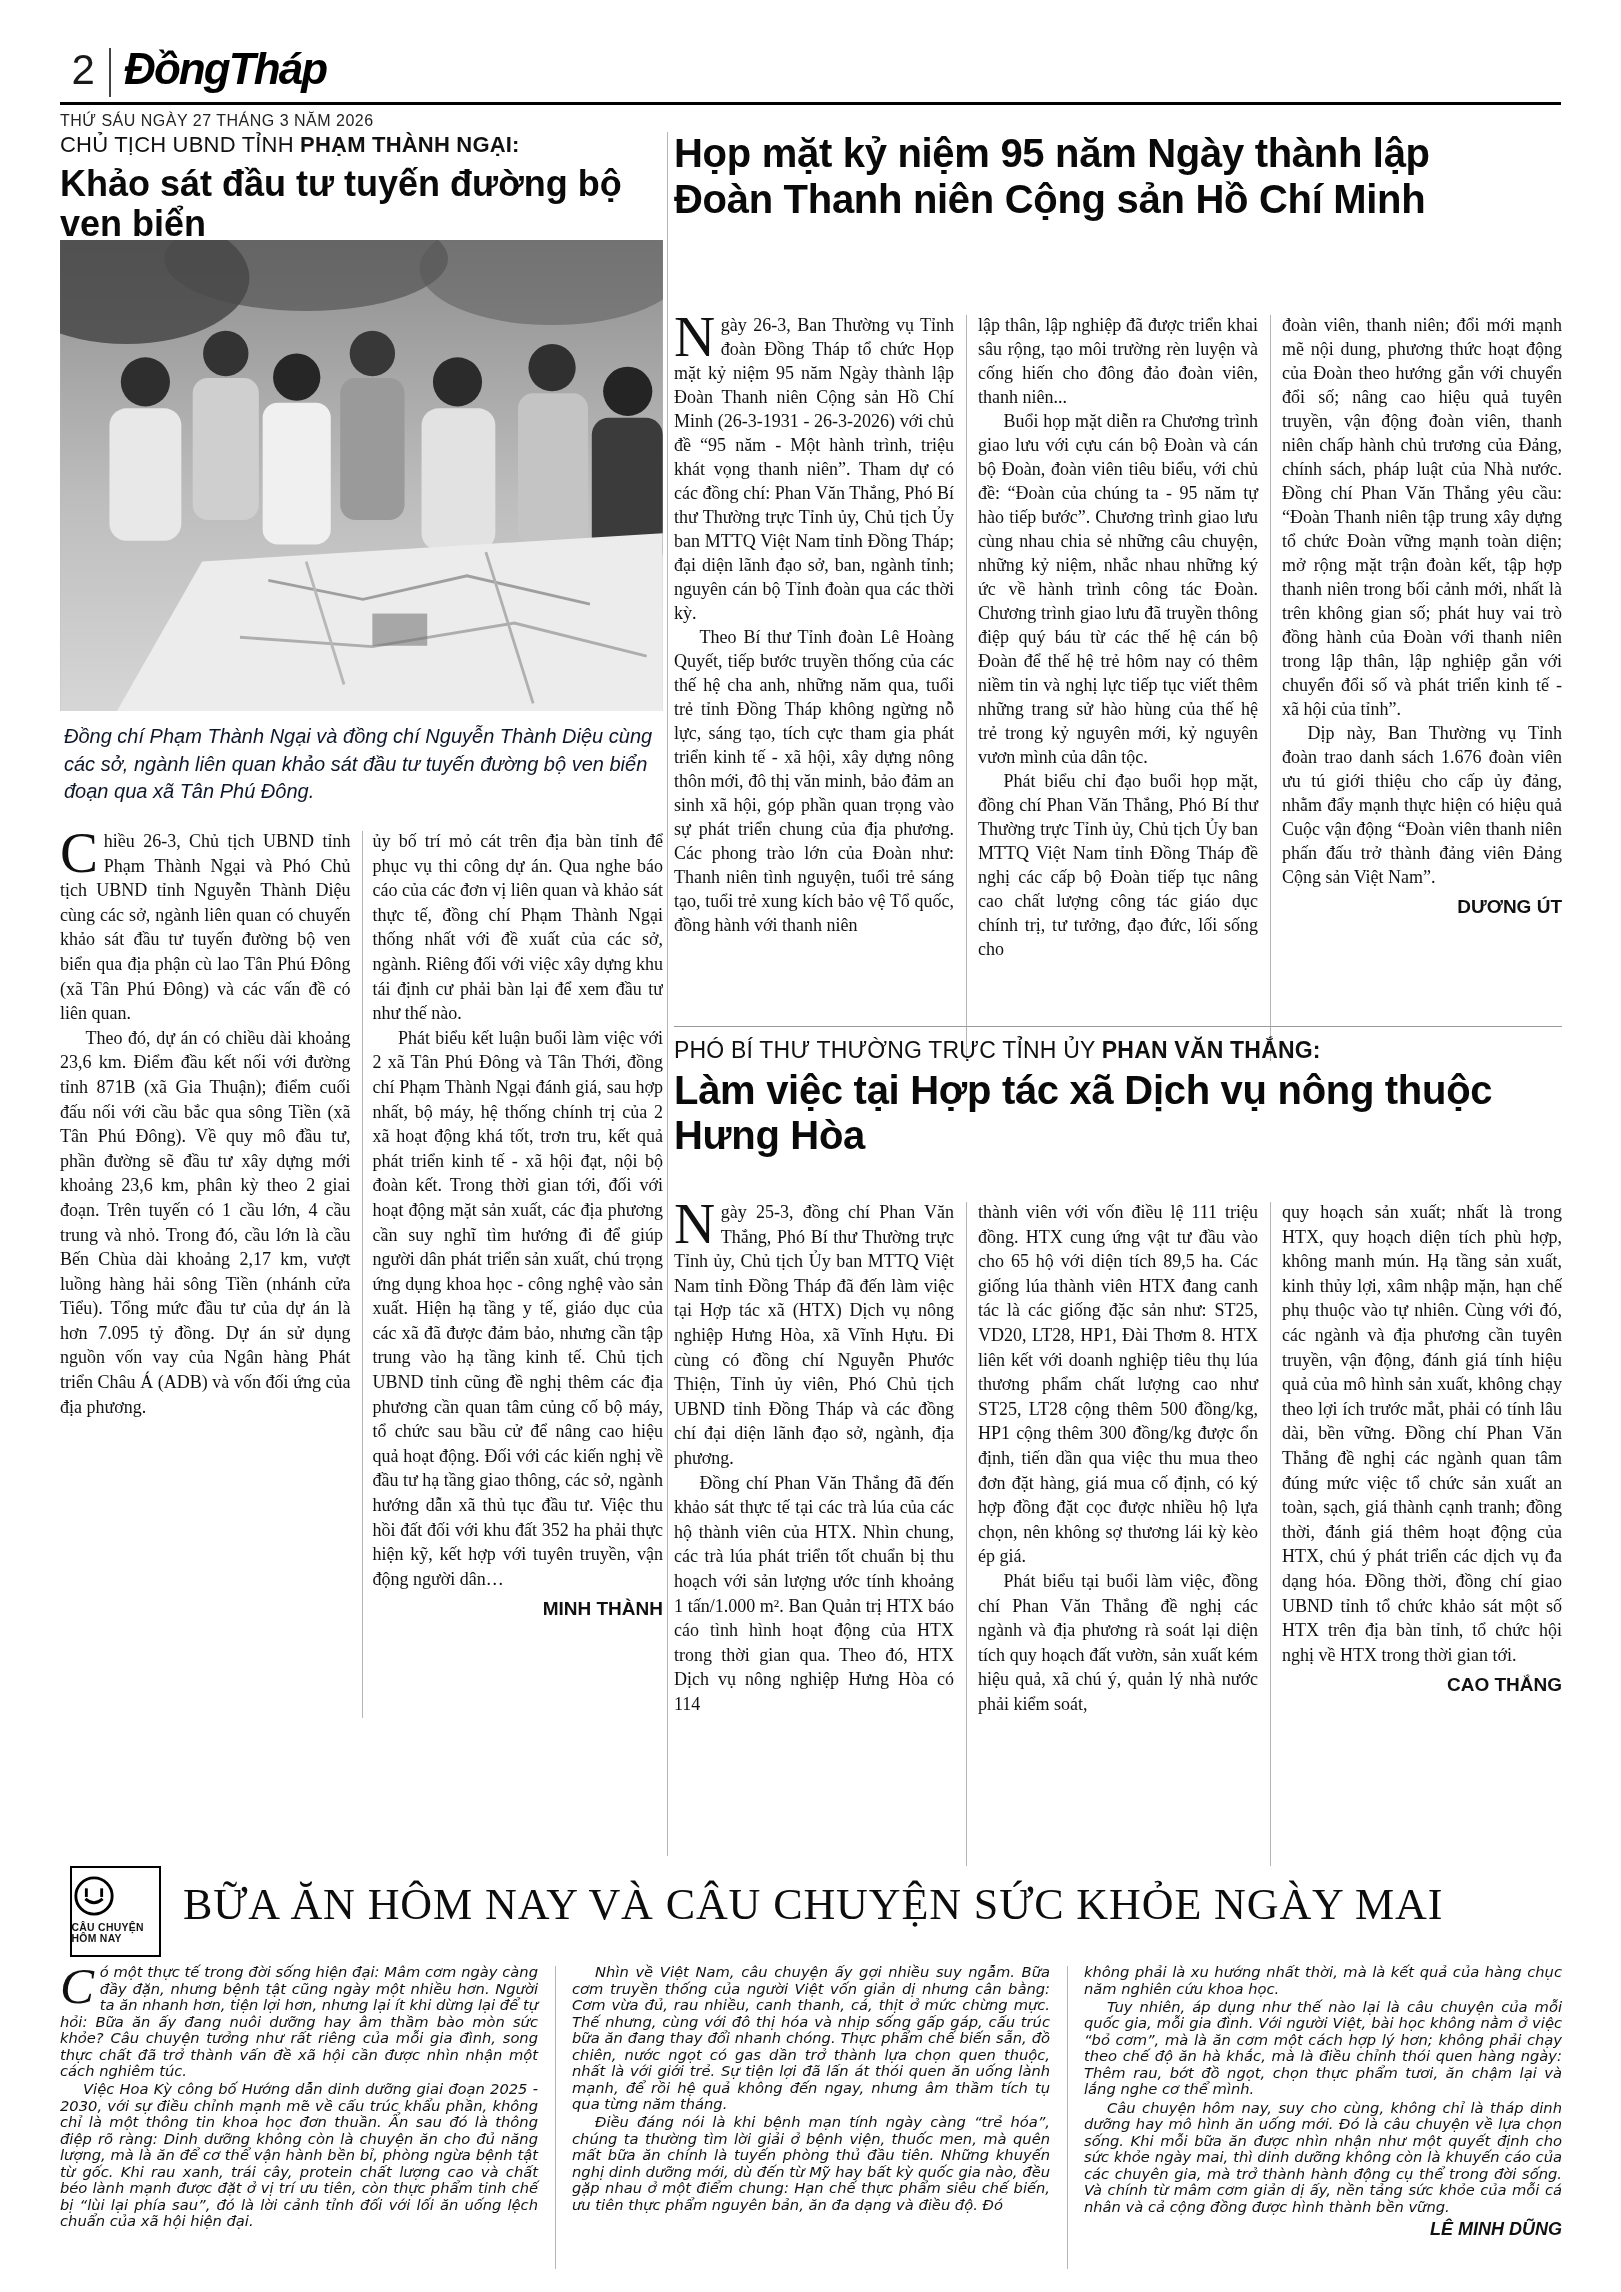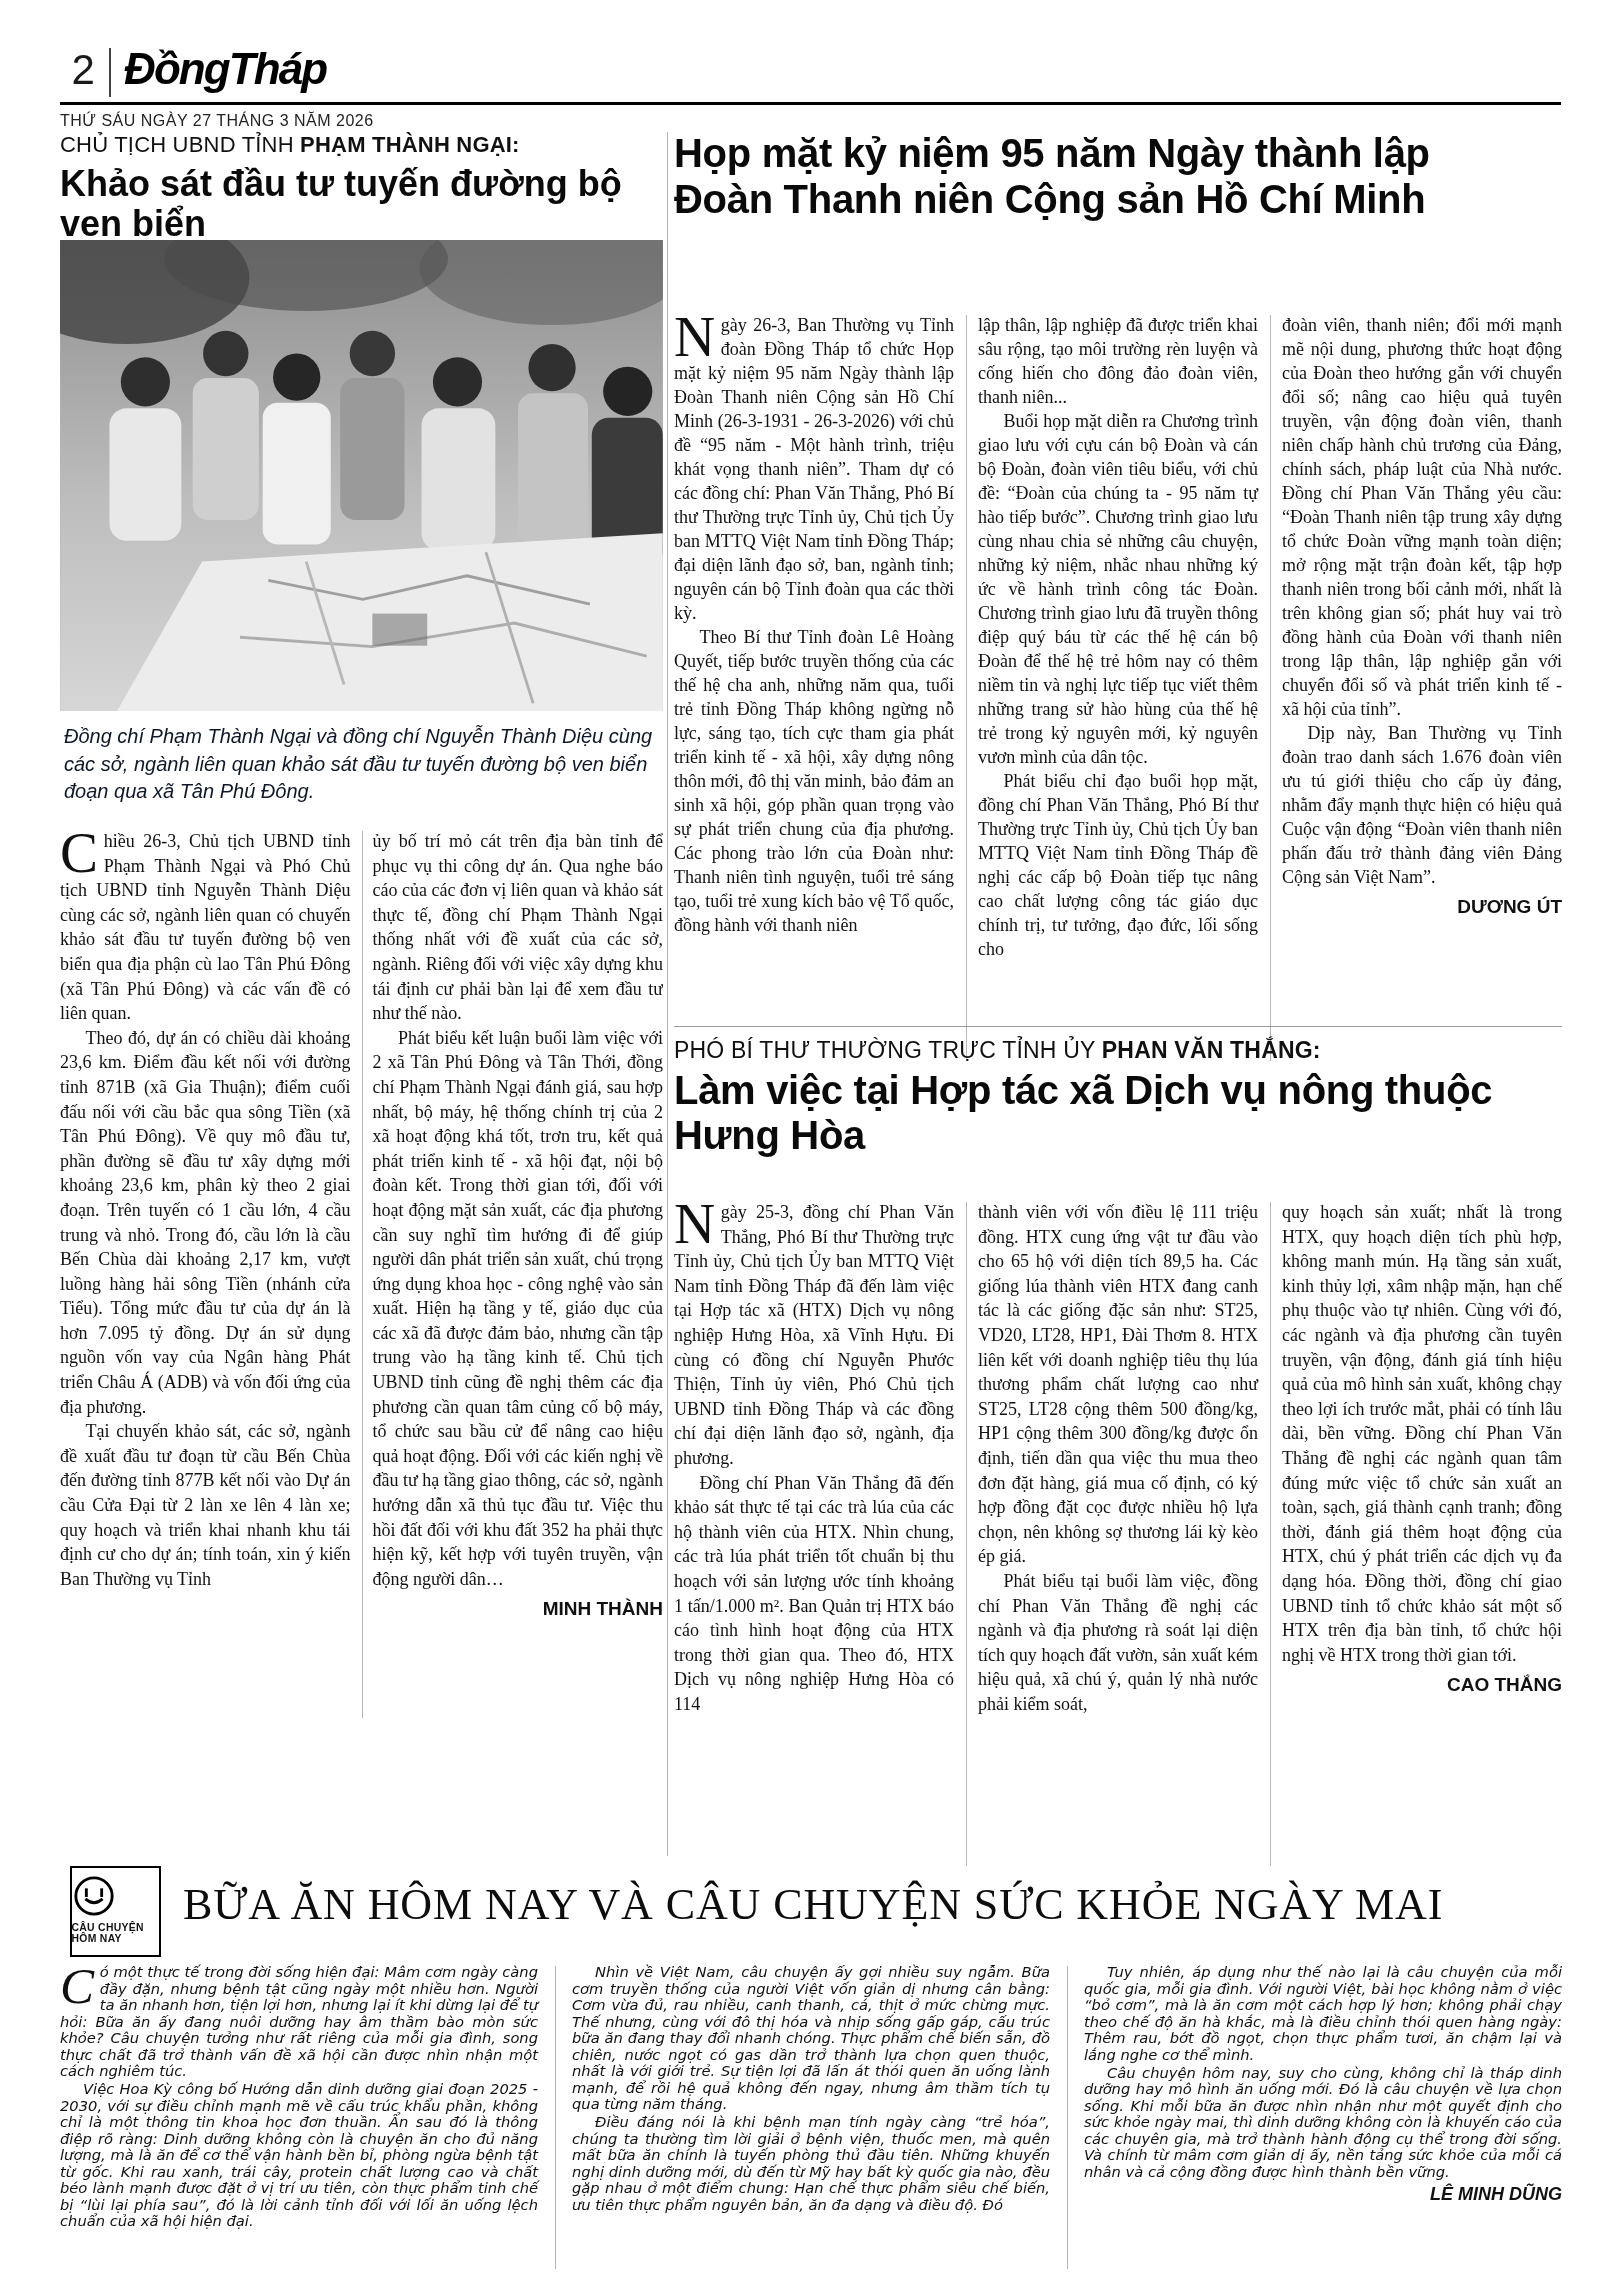--- a/index.html
+++ b/index.html
@@ -133,21 +133,20 @@
         <rect x="330" y="395" width="58" height="34" fill="#6f6f6f" opacity=".55"></rect>
       </svg>
     </div>
 
     <div class="caption">Đồng chí Phạm Thành Ngại và đồng chí Nguyễn Thành Diệu cùng các sở, ngành liên quan khảo sát đầu tư tuyến đường bộ ven biển đoạn qua xã Tân Phú Đông.</div>
 
     <div class="body-cols">
       <div class="col">
         <p class="lead"><span class="drop">C</span><span>hiều 26-3, Chủ tịch UBND tỉnh Phạm Thành Ngại và Phó Chủ tịch UBND tỉnh Nguyễn Thành Diệu cùng các sở, ngành liên quan có chuyến khảo sát đầu tư tuyến đường bộ ven biển qua địa phận cù lao Tân Phú Đông (xã Tân Phú Đông) và các vấn đề có liên quan.</span></p>
         <p>Theo đó, dự án có chiều dài khoảng 23,6 km. Điểm đầu kết nối với đường tỉnh 871B (xã Gia Thuận); điểm cuối đấu nối với cầu bắc qua sông Tiền (xã Tân Phú Đông). Về quy mô đầu tư, phần đường sẽ đầu tư xây dựng mới khoảng 23,6 km, phân kỳ theo 2 giai đoạn. Trên tuyến có 1 cầu lớn, 4 cầu trung và nhỏ. Trong đó, cầu lớn là cầu Bến Chùa dài khoảng 2,17 km, vượt luồng hàng hải sông Tiền (nhánh cửa Tiểu). Tổng mức đầu tư của dự án là hơn 7.095 tỷ đồng. Dự án sử dụng nguồn vốn vay của Ngân hàng Phát triển Châu Á (ADB) và vốn đối ứng của địa phương.</p>
-        <p>Tại chuyến khảo sát, các sở, ngành đề xuất đầu tư đoạn từ cầu Bến Chùa đến đường tỉnh 877B kết nối vào Dự án cầu Cửa Đại từ 2 làn xe lên 4 làn xe; quy hoạch và triển khai nhanh khu tái định cư cho dự án; tính toán, xin ý kiến Ban Thường vụ Tỉnh</p>
       </div>
       <div class="vsep"></div>
       <div class="col">
         <p class="cont">ủy bố trí mỏ cát trên địa bàn tỉnh để phục vụ thi công dự án. Qua nghe báo cáo của các đơn vị liên quan và khảo sát thực tế, đồng chí Phạm Thành Ngại thống nhất với đề xuất của các sở, ngành. Riêng đối với việc xây dựng khu tái định cư phải bàn lại để xem đầu tư như thế nào.</p>
         <p>Phát biểu kết luận buổi làm việc với 2 xã Tân Phú Đông và Tân Thới, đồng chí Phạm Thành Ngại đánh giá, sau hợp nhất, bộ máy, hệ thống chính trị của 2 xã hoạt động khá tốt, trơn tru, kết quả phát triển kinh tế - xã hội đạt, nội bộ đoàn kết. Trong thời gian tới, đối với hoạt động mặt sản xuất, các địa phương cần suy nghĩ tìm hướng đi để giúp người dân phát triển sản xuất, chú trọng ứng dụng khoa học - công nghệ vào sản xuất. Hiện hạ tầng y tế, giáo dục của các xã đã được đảm bảo, nhưng cần tập trung vào hạ tầng kinh tế. Chủ tịch UBND tỉnh cũng đề nghị thêm các địa phương cần quan tâm củng cố bộ máy, tổ chức sau bầu cử để nâng cao hiệu quả hoạt động. Đối với các kiến nghị về đầu tư hạ tầng giao thông, các sở, ngành hướng dẫn xã thủ tục đầu tư. Việc thu hồi đất đối với khu đất 352 ha phải thực hiện kỹ, kết hợp với tuyên truyền, vận động người dân…</p>
         <div class="byline">MINH THÀNH</div>
       </div>
     </div>
   </section>
 
@@ -216,20 +215,21 @@
         <p class="lead"><span class="drop">C</span><span>ó một thực tế trong đời sống hiện đại: Mâm cơm ngày càng đầy đặn, nhưng bệnh tật cũng ngày một nhiều hơn. Người ta ăn nhanh hơn, tiện lợi hơn, nhưng lại ít khi dừng lại để tự hỏi: Bữa ăn ấy đang nuôi dưỡng hay âm thầm bào mòn sức khỏe? Câu chuyện tưởng như rất riêng của mỗi gia đình, song thực chất đã trở thành vấn đề xã hội cần được nhìn nhận một cách nghiêm túc.</span></p>
         <p>Việc Hoa Kỳ công bố Hướng dẫn dinh dưỡng giai đoạn 2025 - 2030, với sự điều chỉnh mạnh mẽ về cấu trúc khẩu phần, không chỉ là một thông tin khoa học đơn thuần. Ẩn sau đó là thông điệp rõ ràng: Dinh dưỡng không còn là chuyện ăn cho đủ năng lượng, mà là ăn để cơ thể vận hành bền bỉ, phòng ngừa bệnh tật từ gốc. Khi rau xanh, trái cây, protein chất lượng cao và chất béo lành mạnh được đặt ở vị trí ưu tiên, còn thực phẩm tinh chế bị “lùi lại phía sau”, đó là lời cảnh tỉnh đối với lối ăn uống lệch chuẩn của xã hội hiện đại.</p>
       </div>
       <div class="vsep"></div>
       <div class="col">
         <p>Nhìn về Việt Nam, câu chuyện ấy gợi nhiều suy ngẫm. Bữa cơm truyền thống của người Việt vốn giản dị nhưng cân bằng: Cơm vừa đủ, rau nhiều, canh thanh, cá, thịt ở mức chừng mực. Thế nhưng, cùng với đô thị hóa và nhịp sống gấp gáp, cấu trúc bữa ăn đang thay đổi nhanh chóng. Thực phẩm chế biến sẵn, đồ chiên, nước ngọt có gas dần trở thành lựa chọn quen thuộc, nhất là với giới trẻ. Sự tiện lợi đã lấn át thói quen ăn uống lành mạnh, để rồi hệ quả không đến ngay, nhưng âm thầm tích tụ qua từng năm tháng.</p>
         <p>Điều đáng nói là khi bệnh mạn tính ngày càng “trẻ hóa”, chúng ta thường tìm lời giải ở bệnh viện, thuốc men, mà quên mất bữa ăn chính là tuyến phòng thủ đầu tiên. Những khuyến nghị dinh dưỡng mới, dù đến từ Mỹ hay bất kỳ quốc gia nào, đều gặp nhau ở một điểm chung: Hạn chế thực phẩm siêu chế biến, ưu tiên thực phẩm nguyên bản, ăn đa dạng và điều độ. Đó</p>
       </div>
       <div class="vsep"></div>
       <div class="col">
+        <p class="cont">không phải là xu hướng nhất thời, mà là kết quả của hàng chục năm nghiên cứu khoa học.</p>
         <p>Tuy nhiên, áp dụng như thế nào lại là câu chuyện của mỗi quốc gia, mỗi gia đình. Với người Việt, bài học không nằm ở việc “bỏ cơm”, mà là ăn cơm một cách hợp lý hơn; không phải chạy theo chế độ ăn hà khắc, mà là điều chỉnh thói quen hàng ngày: Thêm rau, bớt đồ ngọt, chọn thực phẩm tươi, ăn chậm lại và lắng nghe cơ thể mình.</p>
         <p>Câu chuyện hôm nay, suy cho cùng, không chỉ là tháp dinh dưỡng hay mô hình ăn uống mới. Đó là câu chuyện về lựa chọn sống. Khi mỗi bữa ăn được nhìn nhận như một quyết định cho sức khỏe ngày mai, thì dinh dưỡng không còn là khuyến cáo của các chuyên gia, mà trở thành hành động cụ thể trong đời sống. Và chính từ mâm cơm giản dị ấy, nền tảng sức khỏe của mỗi cá nhân và cả cộng đồng được hình thành bền vững.</p>
         <div class="byline">LÊ MINH DŨNG</div>
       </div>
     </div>
   </section>
 
 </div>
 
 

